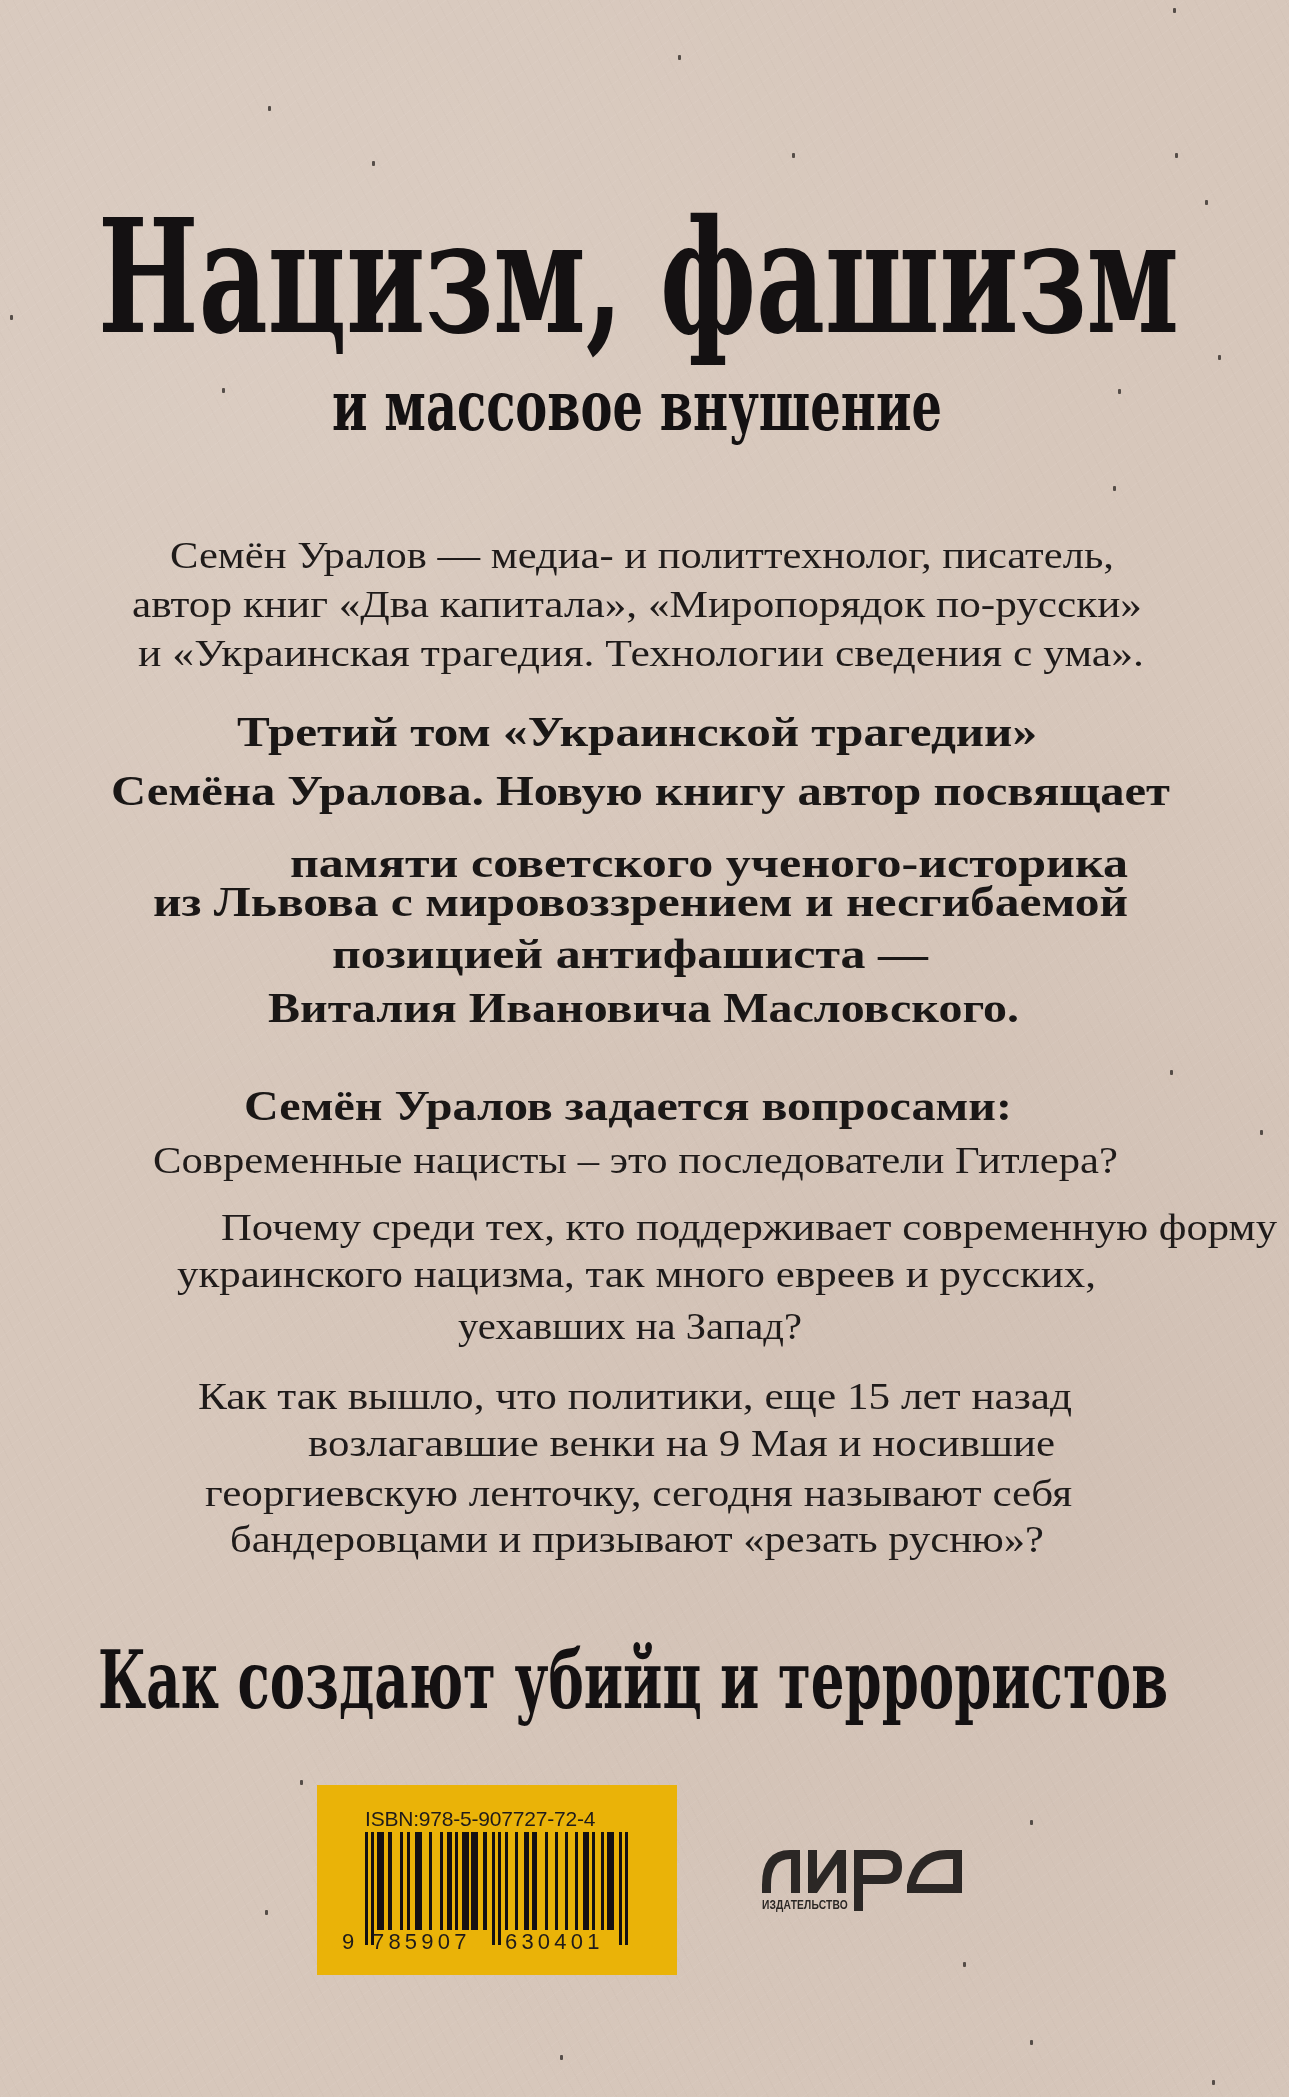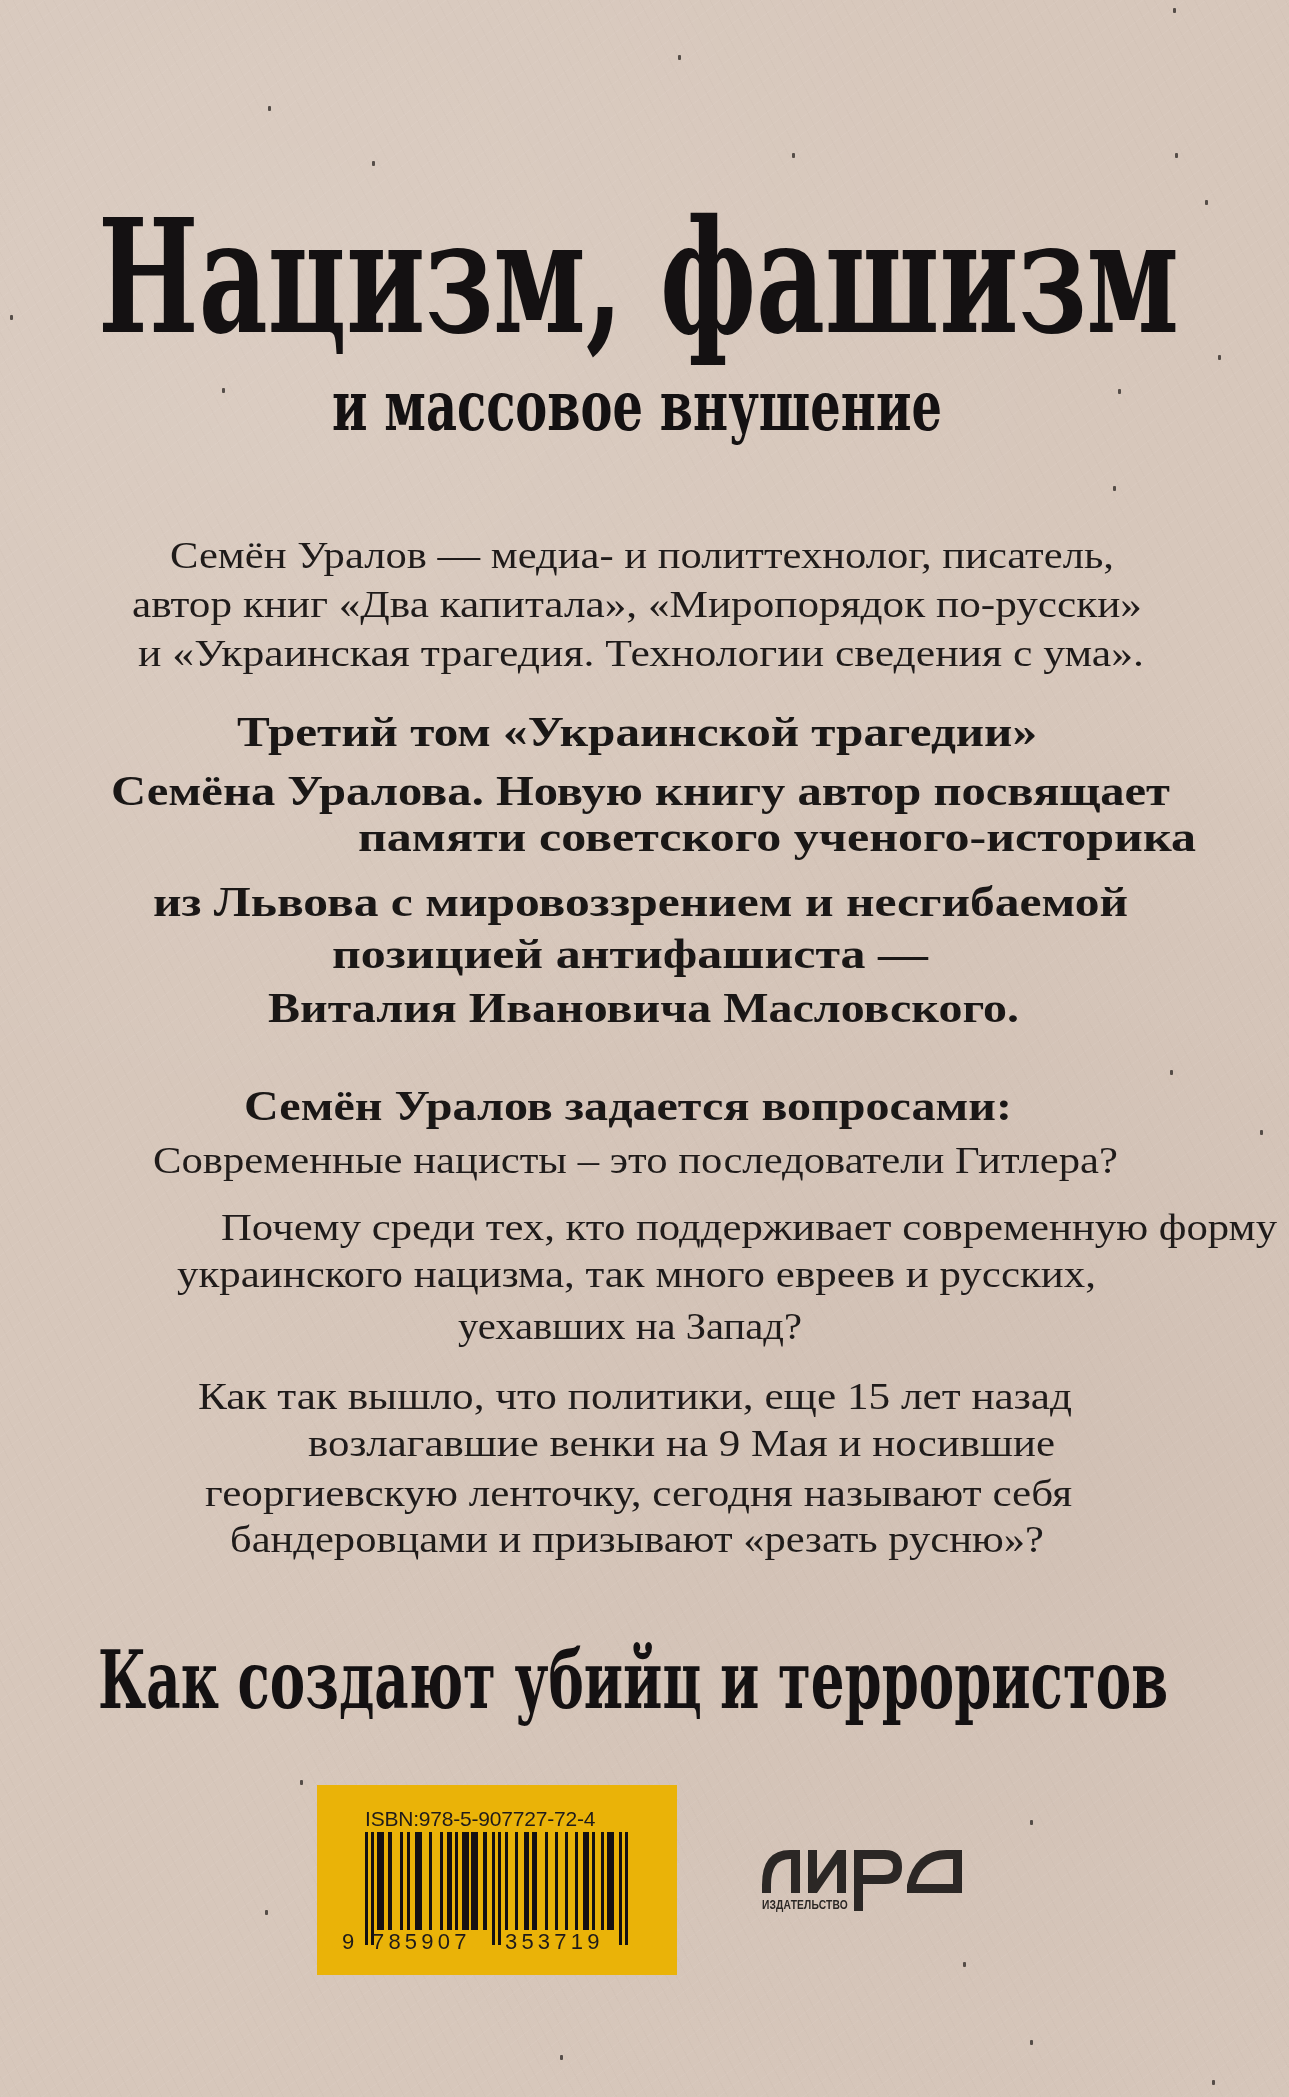--- a/index.html
+++ b/index.html
@@ -103,21 +103,21 @@
     </div>
   </div>
 
   <div>
     <div class="line serif-b" style="left: 237px; top: 707px; width: 800px; height: 50px; text-align: left;">
       <span class="fit" style="font-size: 42px; line-height: 50px; transform: scaleX(1.17061);">Третий том «Украинской трагедии»</span>
     </div>
     <div class="line serif-b" style="left: 111px; top: 766px; width: 1059px; height: 50px; text-align: left;">
       <span class="fit" style="font-size: 42px; line-height: 50px; transform: scaleX(1.1569);">Семёна Уралова. Новую книгу автор посвящает</span>
     </div>
-    <div class="line serif-b" style="left: 223px; top: 812px; width: 838px; height: 50px; text-align: right;">
+    <div class="line serif-b" style="left: 223px; top: 838px; width: 838px; height: 50px; text-align: center;">
       <span class="fit" style="font-size: 42px; line-height: 50px; transform: scaleX(1.19148);">памяти советского ученого-историка</span>
     </div>
     <div class="line serif-b" style="left: 153px; top: 877px; width: 975px; height: 50px; text-align: left;">
       <span class="fit" style="font-size: 42px; line-height: 50px; transform: scaleX(1.17961);">из Львова с мировоззрением и несгибаемой</span>
     </div>
     <div class="line serif-b" style="left: 332px; top: 929px; width: 596px; height: 50px; text-align: left;">
       <span class="fit" style="font-size: 42px; line-height: 50px; transform: scaleX(1.18951);">позицией антифашиста —</span>
     </div>
     <div class="line serif-b" style="left: 268px; top: 983px; width: 751px; height: 50px; text-align: left;">
       <span class="fit" style="font-size: 42px; line-height: 50px; transform: scaleX(1.14291);">Виталия Ивановича Масловского.</span>
@@ -199,21 +199,21 @@
       <span style="left:218px;width:6px;height:98px"></span>
       <span style="left:227px;width:3px;height:98px"></span>
       <span style="left:236px;width:3px;height:98px"></span>
       <span style="left:242px;width:7px;height:98px"></span>
 
       <span style="left:254px;width:3px;height:113px"></span>
       <span style="left:260px;width:3px;height:113px"></span>
     </div>
     <div class="digits" style="left:25px;">9</div>
     <div class="digits" style="left:55px;">785907</div>
-    <div class="digits" style="left:188px;">353719</div>
+    <div class="digits" style="left:188px;">630401</div>
   </div>
 
   <div class="logo">
     <svg width="210" height="70" viewBox="0 0 210 70" aria-label="">
 
       <path d="M5 48 L5 40 Q5 5 33 5 L43 5 L43 48 L34 48 L34 14 L33 14 Q14 14 14 40 L14 48 Z" fill="#2b2725"></path>
 
       <path d="M51 5 L60 5 L60 34 L80 5 L89 5 L89 48 L80 48 L80 19 L60 48 L51 48 Z" fill="#2b2725"></path>
 
       <path d="M97 5 L128 5 Q145 5 145 22 Q145 39 128 39 L106 39 L106 66 L97 66 Z M106 14 L106 30 L127 30 Q136 30 136 22 Q136 14 127 14 Z" fill="#2b2725" fill-rule="evenodd"></path>

